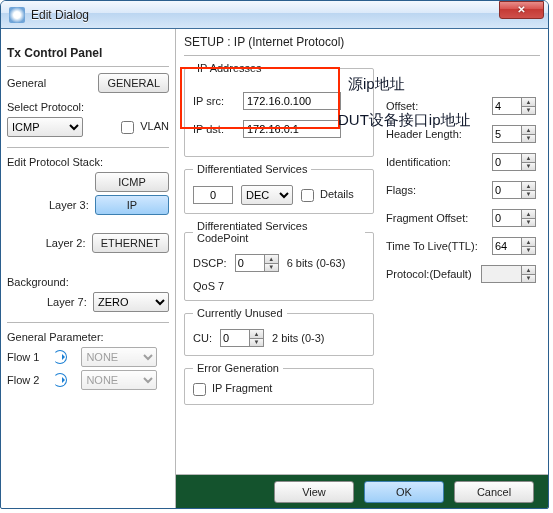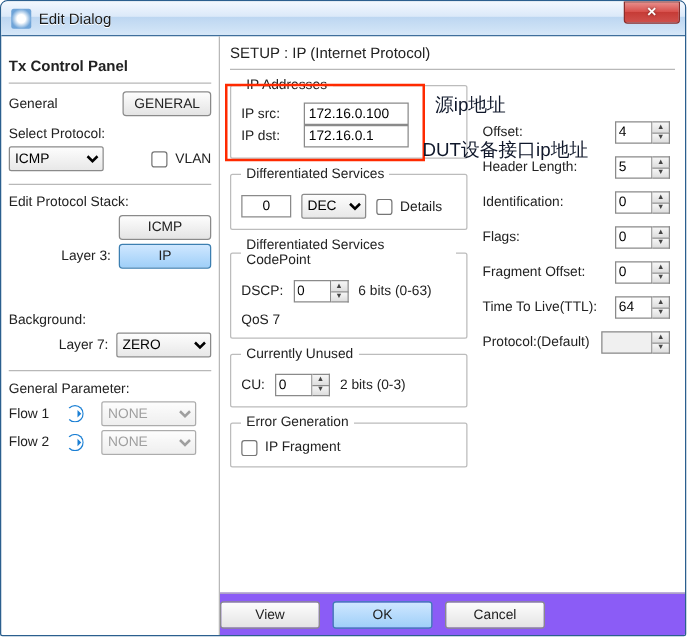--- a/index.html
+++ b/index.html
@@ -26,35 +26,35 @@
   .section-label { font-size: 11px; margin: 8px 0 4px 0; }
   .stack-row { display: flex; align-items: center; justify-content: flex-end; gap: 2px; margin: 3px 0; }
   .stack-row .tag { min-width: 44px; text-align: left; }
   .flow-row { display: flex; align-items: center; gap: 14px; margin: 3px 0; }
   .flow-swirl { width: 14px; height: 14px; border: 1.5px solid #1a7fd4; border-left-color: transparent; border-radius: 50%; position: relative; }
   .flow-swirl::after { content: ""; position: absolute; right: -2px; top: 3px; border: 3px solid transparent; border-left-color: #1a7fd4; }
   .right-panel { flex: 1; position: relative; padding: 4px 8px 4px 8px; font-size: 11px; color: #222; }
   .setup-title { font-size: 12px; font-weight: normal; padding: 2px 0 4px 0; }
   fieldset.grp { border: 1px solid #bcbcbc; border-radius: 2px; margin: 6px 0; padding: 8px 8px 8px 8px; }
   fieldset.grp legend { font-size: 11px; padding: 0 4px; color: #222; }
-  .ip-row { display: flex; align-items: center; margin: 0 0; gap: 6px; }
+  .ip-row { display: flex; align-items: center; margin: 10px 0; gap: 6px; }
   .ip-row .ilbl { width: 44px; }
-  .ip-input { width: 84px; }
+  .ip-input { width: 98px; }
   .right-col { position: absolute; top: 58px; right: 12px; width: 150px; }
   .rc-row { display: flex; align-items: center; justify-content: space-between; margin: 10px 0; }
   .rc-lbl { font-size: 11px; }
   .spin { display: inline-flex; align-items: stretch; height: 18px; }
   .spin input { width: 30px; border: 1px solid #8a8a8a; font-size: 11px; padding: 0 2px; text-align: left; }
   .spin-btns { display: flex; flex-direction: column; width: 14px; }
   .spin-btns div { flex:1; border:1px solid #8a8a8a; border-left:none; background: linear-gradient(to bottom,#f6f6f6,#dedede); display:flex; align-items:center; justify-content:center; font-size:6px; line-height:1; color:#444; }
   .spin-btns div:first-child { border-bottom:none; }
   .dserv-row { display: flex; align-items: center; gap: 8px; margin-top: 2px; }
   .redbox { position: absolute; border: 2px solid #ff2a00; pointer-events: none; }
   .redtext { position: absolute; color: #0f172a; font-size: 15px; font-family: "Microsoft YaHei", SimSun, sans-serif; font-weight: 500; pointer-events: none; white-space: nowrap; }
-  .bottom-bar { position: absolute; bottom: 0; left: 0; right: 0; height: 34px; border-top: 1px solid #b8b8b8; display: flex; align-items: center; gap: 10px; padding-right: 14px; background: #8b5cf6; }
+  .bottom-bar { position: absolute; bottom: 0; left: 0; right: 0; height: 34px; border-top: 1px solid #b8b8b8; display: flex; align-items: center; justify-content: flex-end; gap: 10px; padding-right: 14px; background: #14532d; }
   .bottom-bar .btn { min-width: 80px; height: 22px; }
   .readonly { background: #f0f0f0; color: #777; }
 </style>
 </head>
 <body>
 
 <div class="window">
   <div class="titlebar">
     <div class="titlebar-icon"></div>
     <div class="titlebar-title">Edit Dialog</div>
@@ -90,20 +90,24 @@
 
       <div class="stack-row">
         <span class="tag"></span>
         <span class="btn wide">ICMP</span>
       </div>
       <div class="stack-row">
         <span class="tag lbl">Layer 3:</span>
         <span class="btn blue wide">IP</span>
       </div>
       <div style="height:12px;"></div>
+      <div class="stack-row">
+        <span class="tag lbl">Layer 2:</span>
+        <span class="btn wide">ETHERNET</span>
+      </div>
 
       <div style="height:12px;"></div>
       <div class="section-label">Background:</div>
       <div class="stack-row">
         <span class="tag lbl">Layer 7:</span>
         <select class="combo" style="width:76px;">
           <option>ZERO</option>
         </select>
       </div>
 

